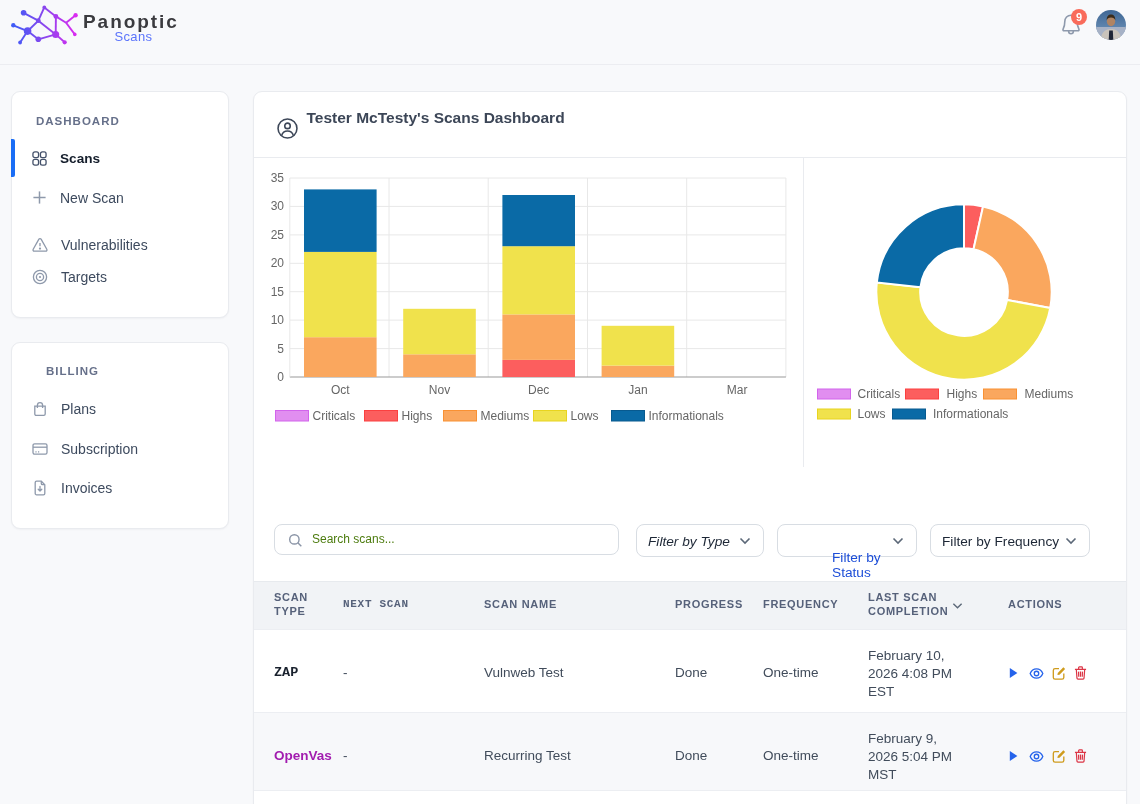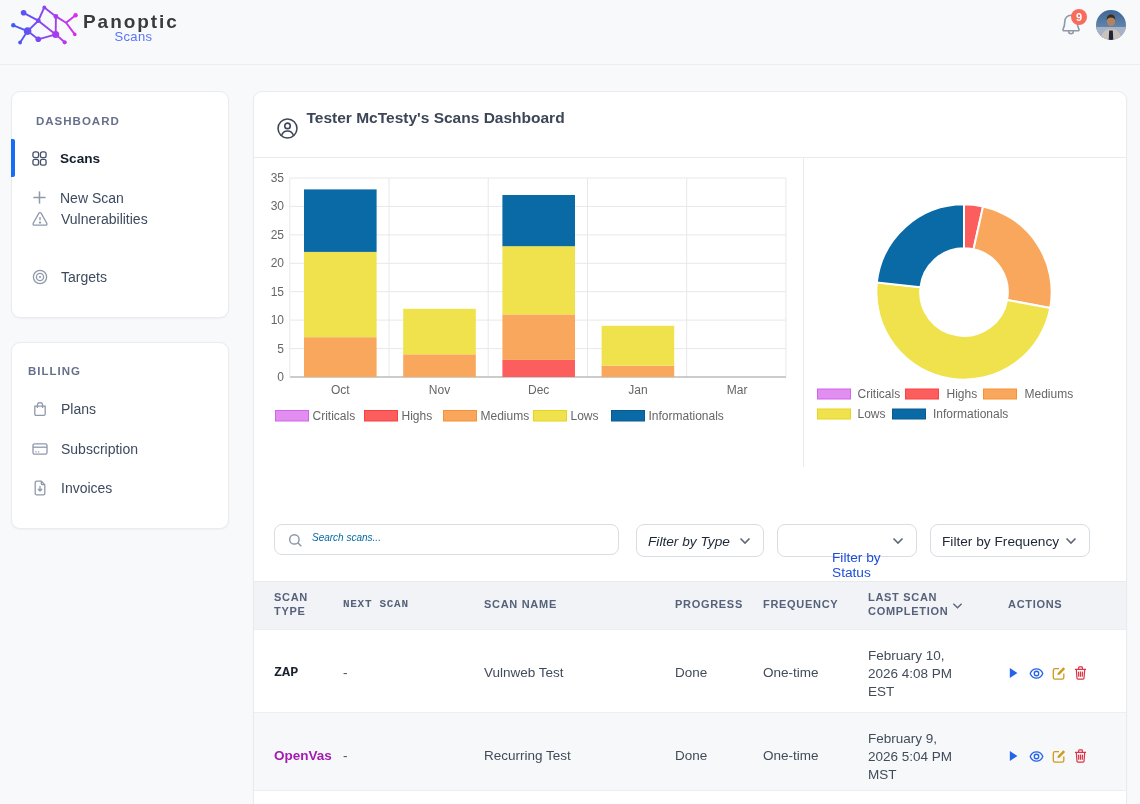--- a/index.html
+++ b/index.html
@@ -100,39 +100,39 @@
 </svg>
 <span class="txt">Scans</span>
 </div>
 <div class="navitem" style="top:178.5px;">
 <svg width="15" height="15" viewBox="0 0 16 16" stroke="#8e99ab" stroke-width="1.6">
 <line x1="8" y1="1.5" x2="8" y2="14.5"></line>
       <line x1="1.5" y1="8" x2="14.5" y2="8"></line>
 </svg>
 <span class="txt">New Scan</span>
 </div>
-<div class="navitem" style="top:200px;">
+<div class="navitem" style="top:226px;">
 <svg width="16" height="16" viewBox="0 0 16 16" fill="none" stroke="#8e99ab" stroke-width="1.3">
 <path d="M6.9 2.2 C7.4 1.4 8.6 1.4 9.1 2.2 L14.8 12.3 C15.3 13.2 14.7 14.2 13.7 14.2 L2.3 14.2 C1.3 14.2 0.7 13.2 1.2 12.3 Z"></path>
 <line x1="8" y1="6" x2="8" y2="9.2"></line>
       <circle cx="8" cy="11.6" r="0.5" fill="#8e99ab"></circle>
 </svg>
 <span class="txt">Vulnerabilities</span>
 </div>
 <div class="navitem" style="top:257.5px;">
 <svg width="16" height="16" viewBox="0 0 16 16" fill="none" stroke="#8e99ab" stroke-width="1.3">
 <circle cx="8" cy="8" r="6.6"></circle>
       <circle cx="8" cy="8" r="3.6"></circle>
       <circle cx="8" cy="8" r="1.1" fill="#8e99ab" stroke="none"></circle>
 </svg>
 <span class="txt">Targets</span>
 </div>
 
 <div class="card" style="left:11px; top:342px; width:218px; height:187px;"></div>
-<div class="abs navlabel" style="left:28px; top:365px;">BILLING</div>
+<div class="abs navlabel" style="left:46px; top:365px;">BILLING</div>
 <div class="navitem" style="top:390px;">
 <svg width="16" height="16" viewBox="0 0 16 16" fill="none" stroke="#8e99ab" stroke-width="1.3">
 <path d="M2.8 5.2 L13.2 5.2 L13.2 13 C13.2 13.8 12.6 14.4 11.8 14.4 L4.2 14.4 C3.4 14.4 2.8 13.8 2.8 13 Z"></path>
 <path d="M5.4 7 L5.4 4.3 C5.4 2.8 6.5 1.6 8 1.6 C9.5 1.6 10.6 2.8 10.6 4.3 L10.6 7"></path>
 </svg>
 <span class="txt">Plans</span>
 </div>
 <div class="navitem" style="top:429.5px;">
 <svg width="16" height="16" viewBox="0 0 16 16" fill="none" stroke="#8e99ab" stroke-width="1.3">
 <rect x="1" y="2.8" width="14" height="10.4" rx="1.6"></rect>
@@ -257,21 +257,21 @@
         <text x="130" y="261">Informationals</text>
 </g>
 </svg>
 </div>
 
 <div class="abs" style="left:274px; top:524px; width:345px; height:31px; background:#fff; border:1px solid #d8dde3; border-radius:8px;">
 <svg class="abs" style="left:13px; top:8px;" width="15" height="15" viewBox="0 0 16 16" fill="none" stroke="#8a94a6" stroke-width="1.5">
 <circle cx="6.8" cy="6.8" r="5"></circle>
       <line x1="10.5" y1="10.5" x2="14.2" y2="14.2"></line>
 </svg>
-<div class="abs" style="left:37px; top:7px; font-size:10px; color:#0369a1;font-style:italic;">Search scans...</div>
+<div class="abs" style="left:37px; top:7px; font-size:12px; color:#4d7c0f;">Search scans...</div>
 </div>
 <div class="abs" style="left:636px; top:524px; width:128px; height:33px; background:#fff; border:1px solid #d8dde3; border-radius:8px;font-style:italic;">
 <div class="abs" style="left:11px; top:8.5px; font-size:13.7px; color:#1d2736;">Filter by Type</div>
 <svg class="abs" style="right:12px; top:12px;" width="12" height="8" viewBox="0 0 12 8" fill="none" stroke="#5c6878" stroke-width="1.6">
       <path d="M1.5 1.5 L6 6 L10.5 1.5"></path>
     </svg>
 </div>
 <div class="abs" style="left:777px; top:524px; width:140px; height:33px; background:#fff; border:1px solid #d8dde3; border-radius:8px;">
 <div class="abs" style="left:12px; top:25px; font-size:13.7px; color:#1d4ed8;margin-left:42px;">Filter by Status</div>
 <svg class="abs" style="right:12px; top:12px;" width="12" height="8" viewBox="0 0 12 8" fill="none" stroke="#5c6878" stroke-width="1.6">

